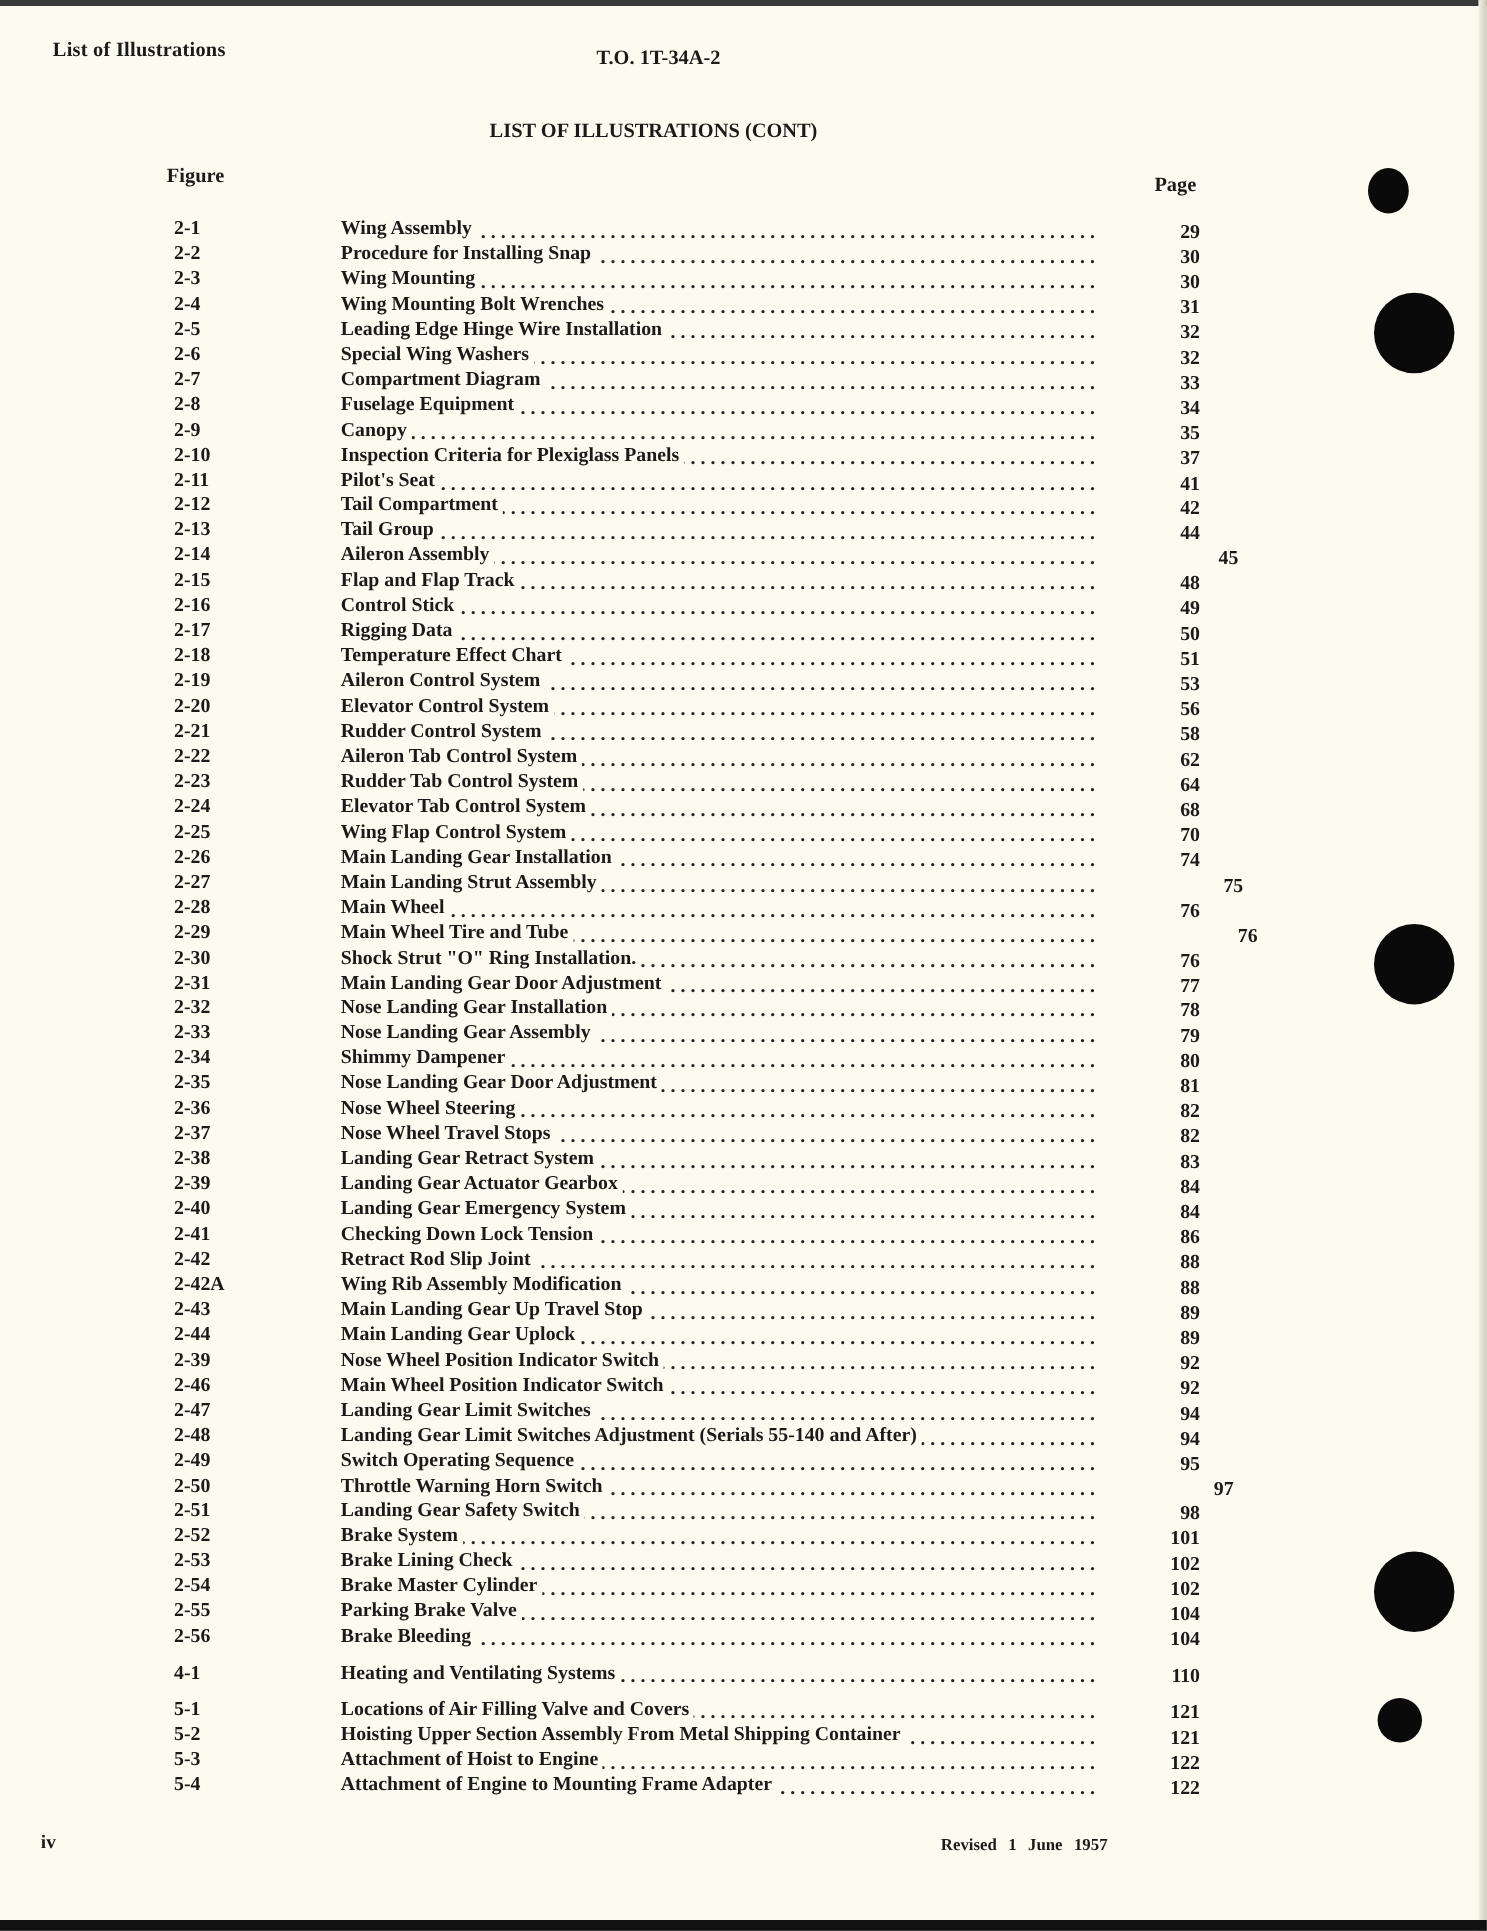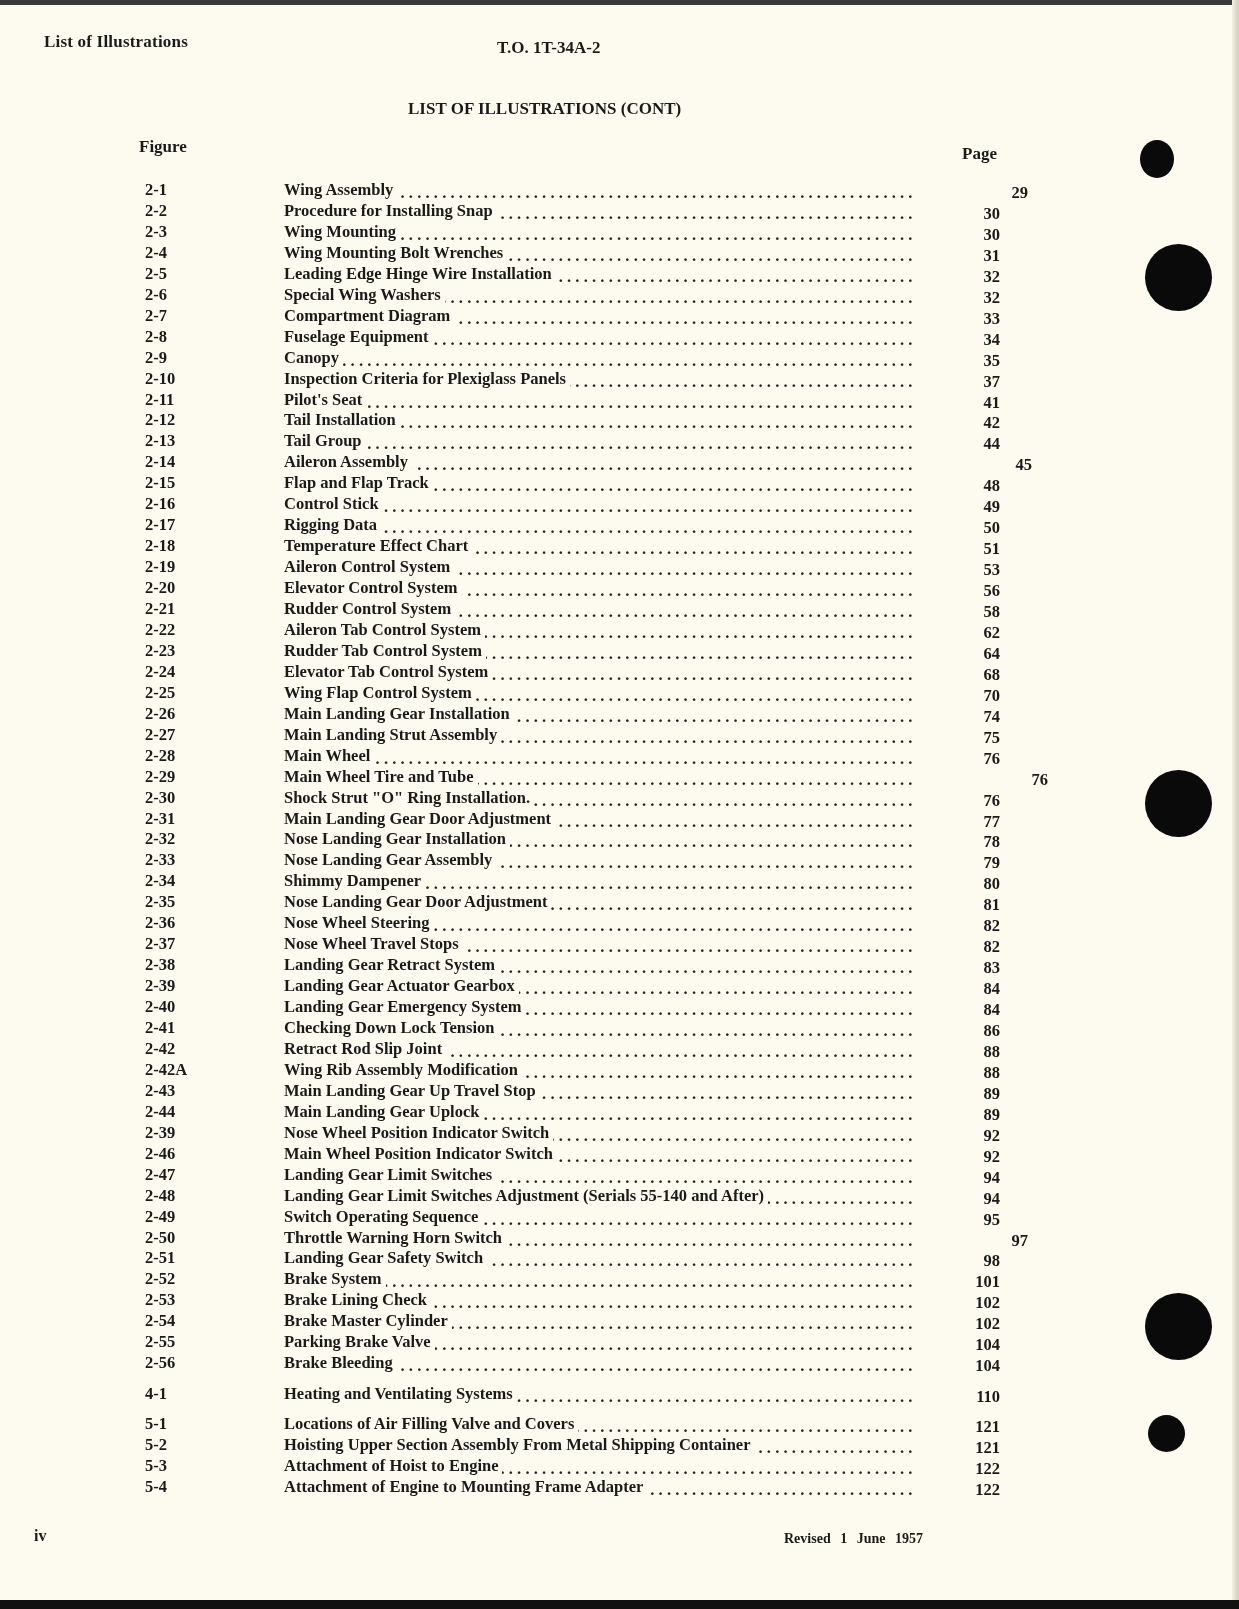--- a/index.html
+++ b/index.html
@@ -34,21 +34,21 @@
 <div class="page-edge-top"></div>
 <div class="page-edge-right"></div>
 
 <div class="header-left">List of Illustrations</div>
 <div class="header-center">T.O. 1T-34A-2</div>
 <div class="section-title">LIST OF ILLUSTRATIONS (CONT)</div>
 <div class="col-figure">Figure</div>
 <div class="col-page">Page</div>
 
 <div class="entries" id="entries">
-    <div class="entry" style="top: 180px; padding-left: 28px;">
+    <div class="entry" style="top: 180px;">
       <span class="fig">2-1</span>
       <span class="title-wrap"><span class="leader">............................................................................................................................................</span><span class="title">Wing Assembly</span></span>
       <span class="pg">29</span>
     </div>
     <div class="entry" style="top: 201px;">
       <span class="fig">2-2</span>
       <span class="title-wrap"><span class="leader">............................................................................................................................................</span><span class="title">Procedure for Installing Snap</span></span>
       <span class="pg">30</span>
     </div>
     <div class="entry" style="top: 222px;">
@@ -91,21 +91,21 @@
       <span class="title-wrap"><span class="leader">............................................................................................................................................</span><span class="title">Inspection Criteria for Plexiglass Panels</span></span>
       <span class="pg">37</span>
     </div>
     <div class="entry" style="top: 390px;">
       <span class="fig">2-11</span>
       <span class="title-wrap"><span class="leader">............................................................................................................................................</span><span class="title">Pilot's Seat</span></span>
       <span class="pg">41</span>
     </div>
     <div class="entry" style="top: 410px;">
       <span class="fig">2-12</span>
-      <span class="title-wrap"><span class="leader">............................................................................................................................................</span><span class="title">Tail Installation</span></span>
+      <span class="title-wrap"><span class="leader">............................................................................................................................................</span><span class="title">Tail Compartment</span></span>
       <span class="pg">42</span>
     </div>
     <div class="entry" style="top: 431px;">
       <span class="fig">2-13</span>
       <span class="title-wrap"><span class="leader">............................................................................................................................................</span><span class="title">Tail Group</span></span>
       <span class="pg">44</span>
     </div>
     <div class="entry" style="top: 452px; padding-left: 32px;">
       <span class="fig">2-14</span>
       <span class="title-wrap"><span class="leader">............................................................................................................................................</span><span class="title">Aileron Assembly</span></span>
@@ -164,21 +164,21 @@
     <div class="entry" style="top: 683px;">
       <span class="fig">2-25</span>
       <span class="title-wrap"><span class="leader">............................................................................................................................................</span><span class="title">Wing Flap Control System</span></span>
       <span class="pg">70</span>
     </div>
     <div class="entry" style="top: 704px;">
       <span class="fig">2-26</span>
       <span class="title-wrap"><span class="leader">............................................................................................................................................</span><span class="title">Main Landing Gear Installation</span></span>
       <span class="pg">74</span>
     </div>
-    <div class="entry" style="top: 725px;">
+    <div class="entry" style="top: 725px; padding-left: 36px;">
       <span class="fig">2-27</span>
       <span class="title-wrap"><span class="leader">............................................................................................................................................</span><span class="title">Main Landing Strut Assembly</span></span>
       <span class="pg">75</span>
     </div>
     <div class="entry" style="top: 746px;">
       <span class="fig">2-28</span>
       <span class="title-wrap"><span class="leader">............................................................................................................................................</span><span class="title">Main Wheel</span></span>
       <span class="pg">76</span>
     </div>
     <div class="entry" style="top: 767px; padding-left: 48px;">

